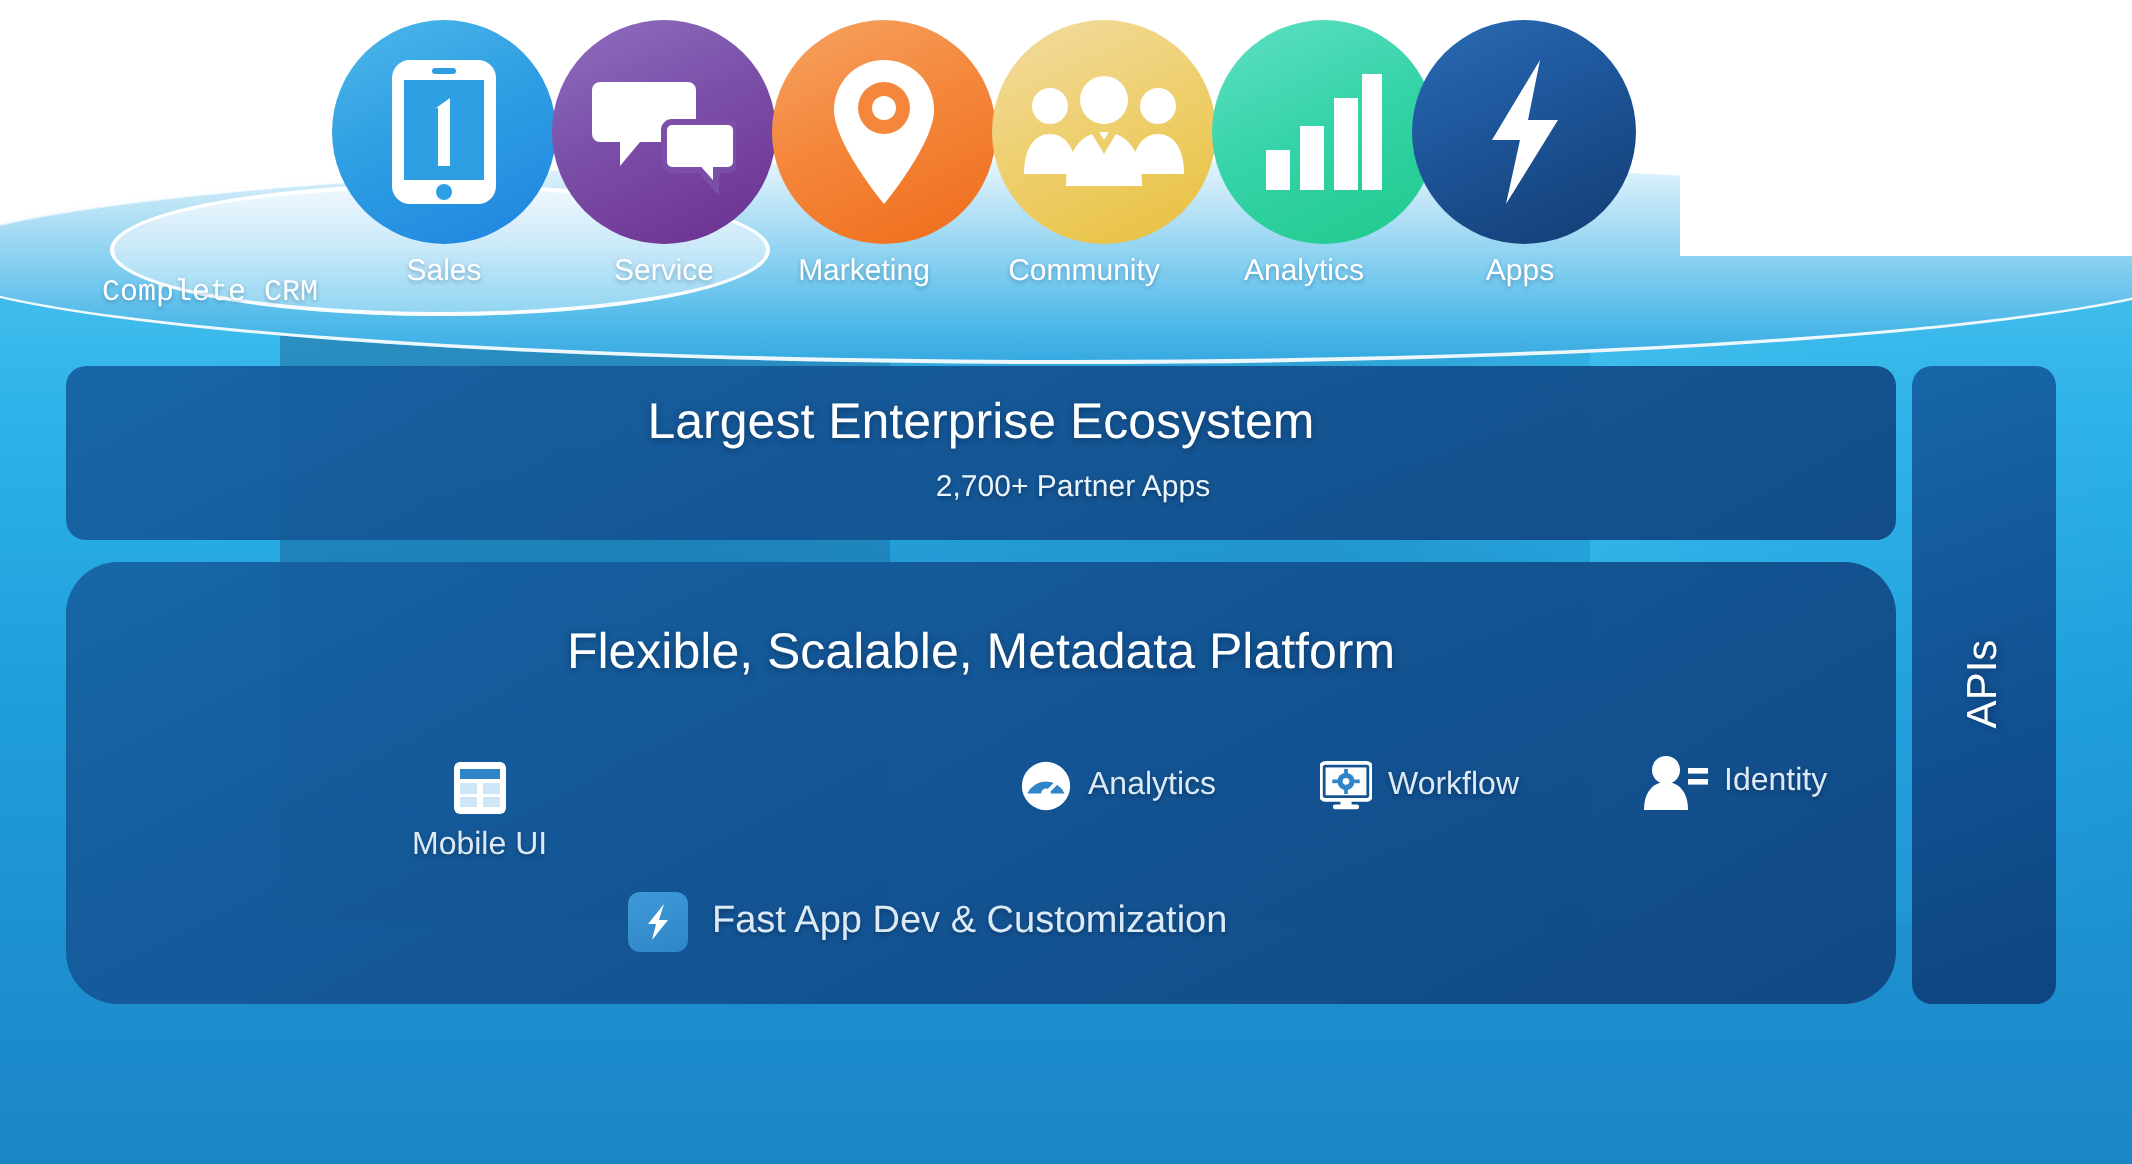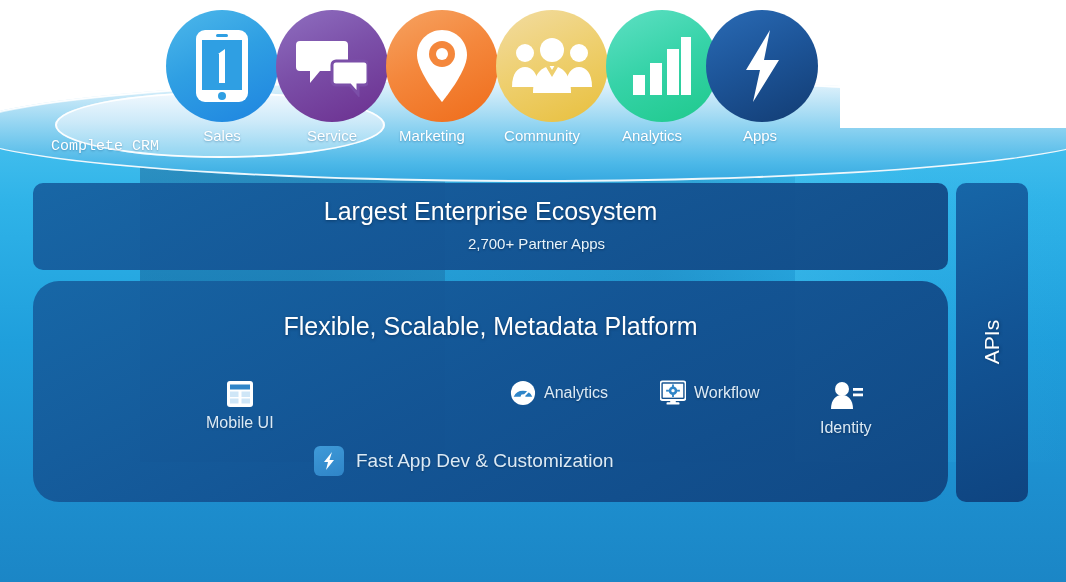--- a/index.html
+++ b/index.html
@@ -358,21 +358,21 @@
           <rect x="13" y="14.3" width="2" height="3" fill="#2f85c8"></rect>
           <rect x="6.6" y="9.5" width="3" height="2" fill="#2f85c8"></rect>
           <rect x="18.4" y="9.5" width="3" height="2" fill="#2f85c8"></rect>
           <rect x="11" y="20.5" width="6" height="3.5" fill="#ffffff"></rect>
           <rect x="7" y="23" width="14" height="2.5" rx="1" fill="#ffffff"></rect>
         </svg>
       </span>
       <span class="feature-label">Workflow</span>
     </div>
 
-    <div class="feature" style="left:787px; top:97px;flex-direction:column;">
+    <div class="feature" style="left:787px; top:97px;">
       <span class="feature-icon" style="width:34px; flex:0 0 34px;">
         <svg width="34" height="28" viewBox="0 0 34 28">
           <circle cx="13" cy="8" r="7" fill="#ffffff"></circle>
           <path d="M2 28 C2 18.5 7 14 13 14 C19 14 24 18.5 24 28 Z" fill="#ffffff"></path>
           <rect x="24" y="7" width="10" height="2.8" fill="#ffffff"></rect>
           <rect x="24" y="12.5" width="10" height="2.8" fill="#ffffff"></rect>
         </svg>
       </span>
       <span class="feature-label">Identity</span>
     </div>

